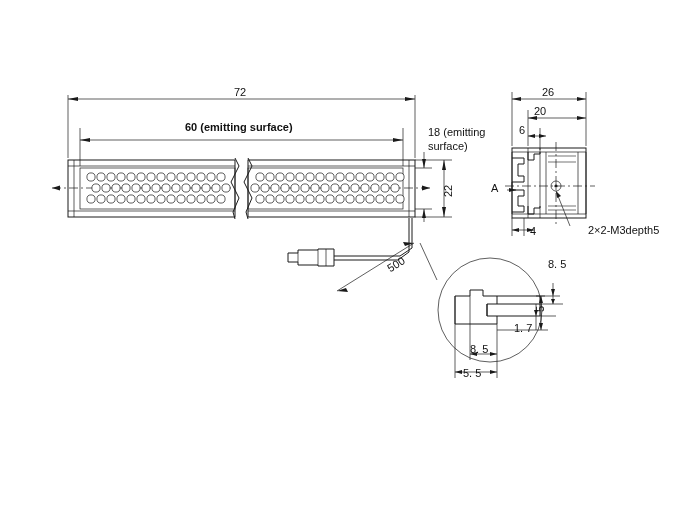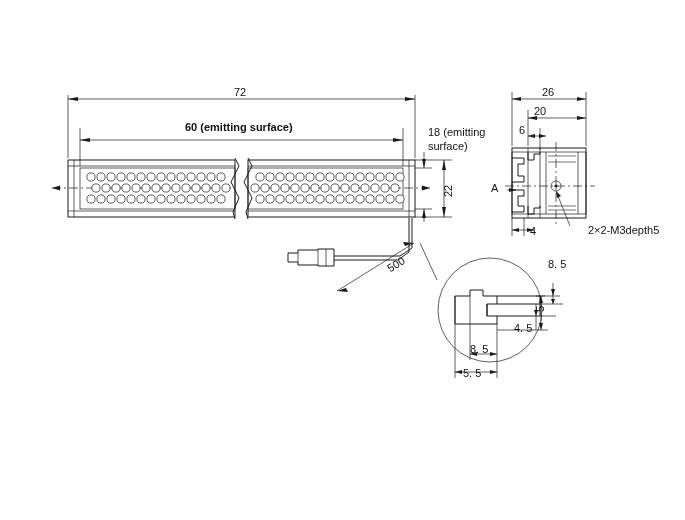--- a/index.html
+++ b/index.html
@@ -380,17 +380,17 @@
 
   <div class="dimtext" style="left:542px; top:86px;">26</div>
   <div class="dimtext" style="left:534px; top:105px;">20</div>
   <div class="dimtext" style="left:519px; top:124px;">6</div>
   <div class="dimtext" style="left:530px; top:225px;">4</div>
   <div class="dimtext" style="left:491px; top:182px;">A</div>
   <div class="dimtext" style="left:576px; top:224px;margin-left:12px;">2×2-M3depth5</div>
 
   <div class="dimtext" style="left:548px; top:258px;">8. 5</div>
   <div class="dimtext vert" style="left:534px; top:312px;">5</div>
-  <div class="dimtext" style="left:514px; top:322px;">4. 5</div>
+  <div class="dimtext" style="left:514px; top:322px;">1. 7</div>
   <div class="dimtext" style="left:470px; top:343px;">8. 5</div>
   <div class="dimtext" style="left:463px; top:361px;margin-top:6px;">5. 5</div>
 
 </div>
 
 </body></html>

